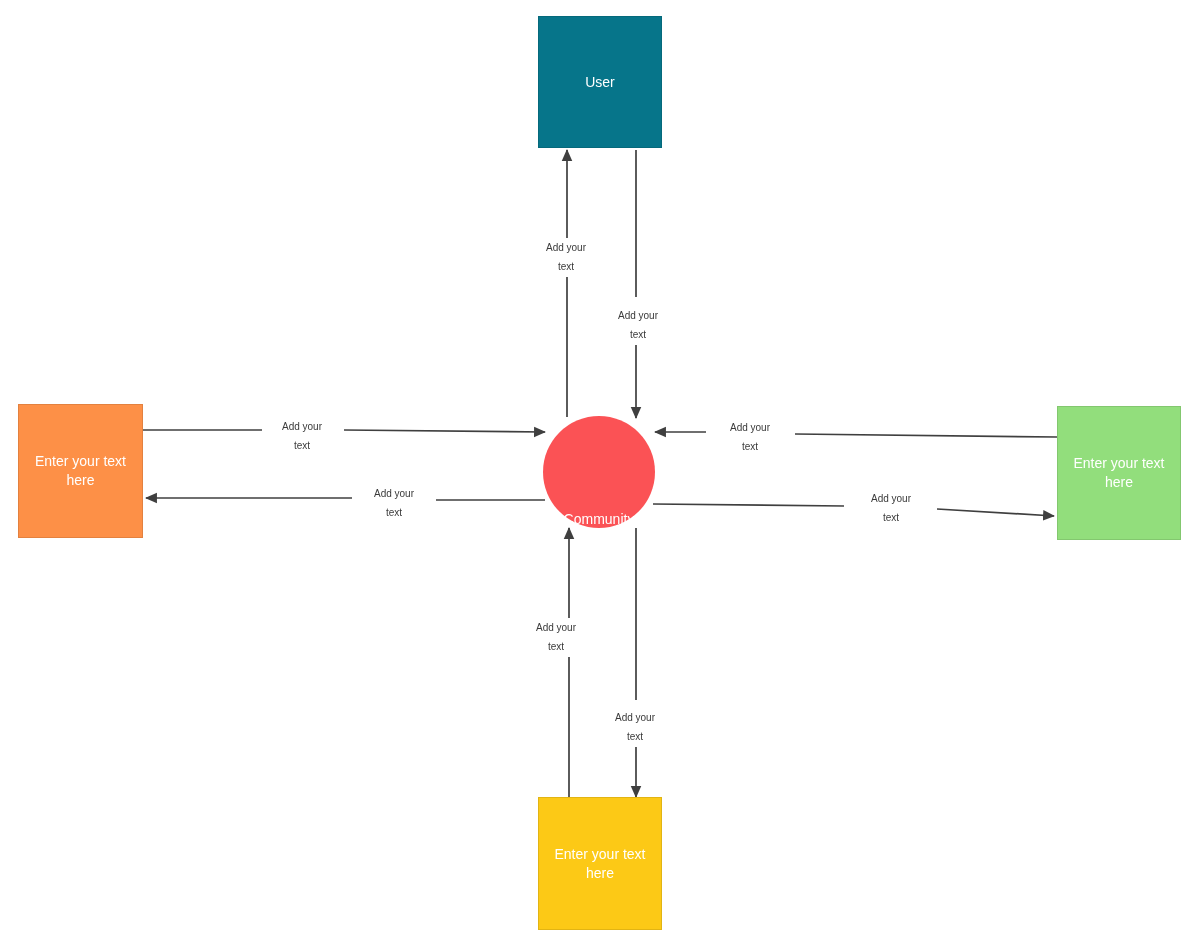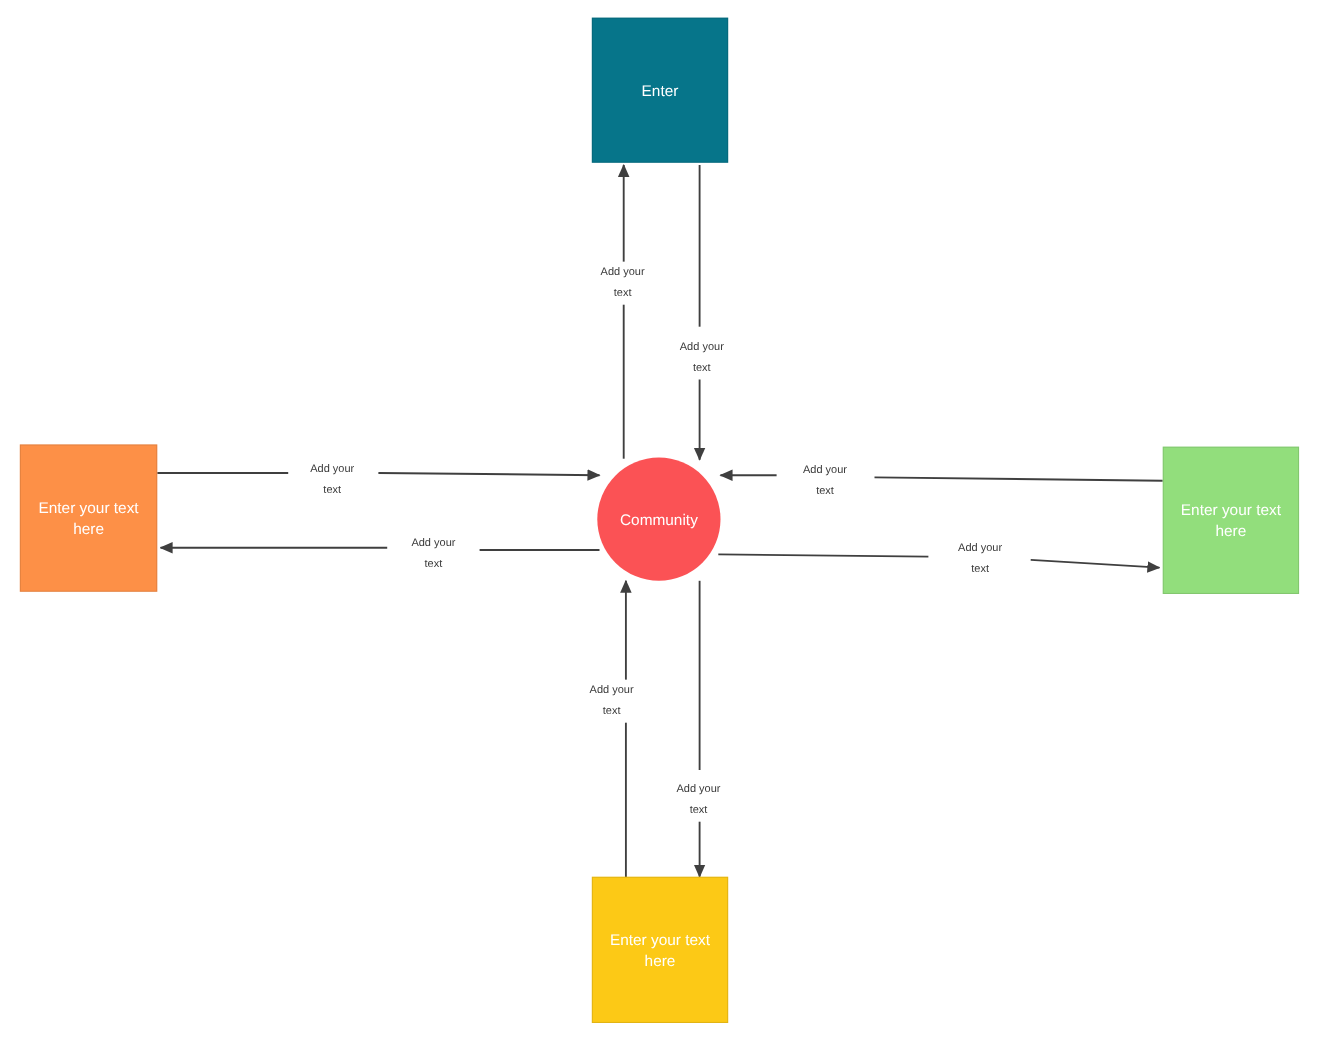--- a/index.html
+++ b/index.html
@@ -101,36 +101,36 @@
 
       <line x1="569" y1="800" x2="569" y2="657" marker-end="none"></line>
       <line x1="569" y1="618" x2="569" y2="528" marker-end="url(#arrow)"></line>
 
       <line x1="636" y1="528" x2="636" y2="700" marker-end="none"></line>
       <line x1="636" y1="747" x2="636" y2="797" marker-end="url(#arrow)"></line>
     </g>
   </svg>
 
   <div class="node" style="left:538px; top:16px; width:124px; height:132px; background:#06758a;">
-    <span class="node-label">Enter</span>
+    <span class="node-label">User</span>
   </div>
 
   <div class="node" style="left:18px; top:404px; width:125px; height:134px; background:#fd9047;">
     <span class="node-label">Enter your text here</span>
   </div>
 
   <div class="node" style="left:1057px; top:406px; width:124px; height:134px; background:#92de7c;">
     <span class="node-label">Enter your text here</span>
   </div>
 
   <div class="node" style="left:538px; top:797px; width:124px; height:133px; background:#fcc916;">
     <span class="node-label">Enter your text here</span>
   </div>
 
-  <div class="process" style="left:543px; top:416px; width:112px; height:112px; background:#fb5255;">
+  <div class="process" style="left:543px; top:416px; width:112px; height:112px; background:#fb5255;align-items:flex-end;">
     <span>Community</span>
   </div>
 
   <div class="flow-label" style="left:566px; top:257px;">Add your
 text</div>
   <div class="flow-label" style="left:638px; top:325px;">Add your
 text</div>
   <div class="flow-label" style="left:302px; top:436px;">Add your
 text</div>
   <div class="flow-label" style="left:394px; top:503px;">Add your

